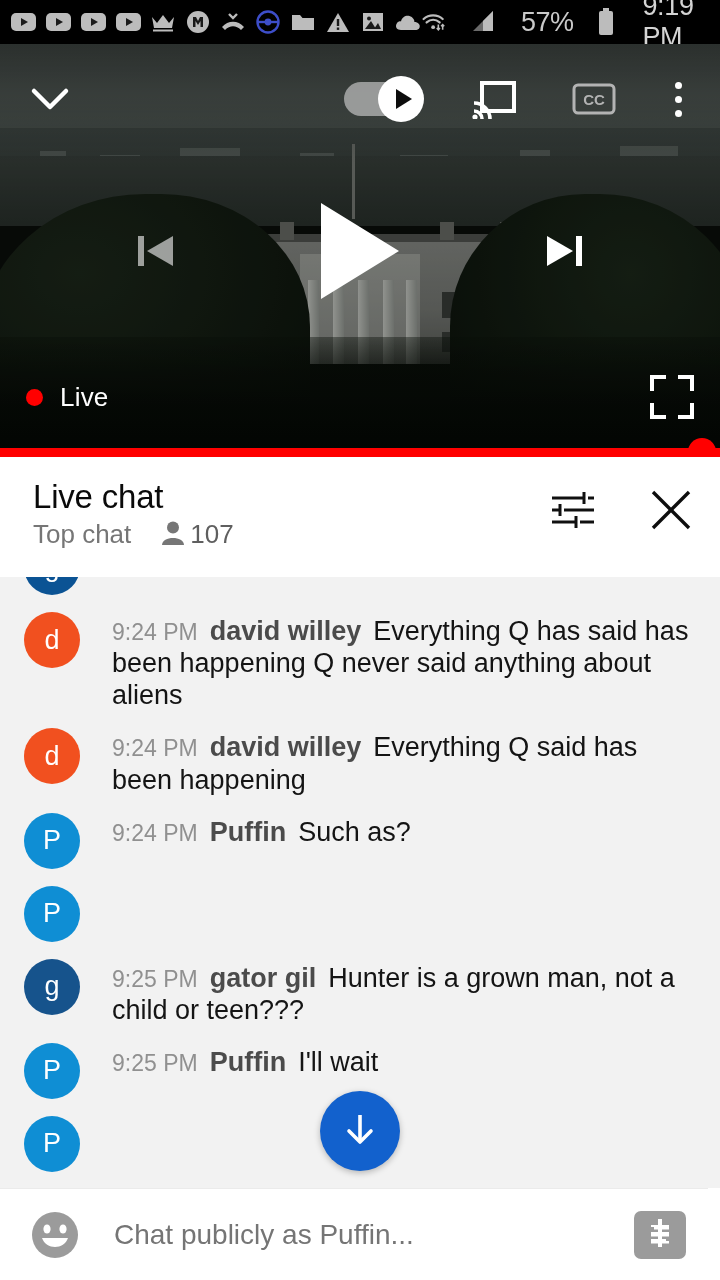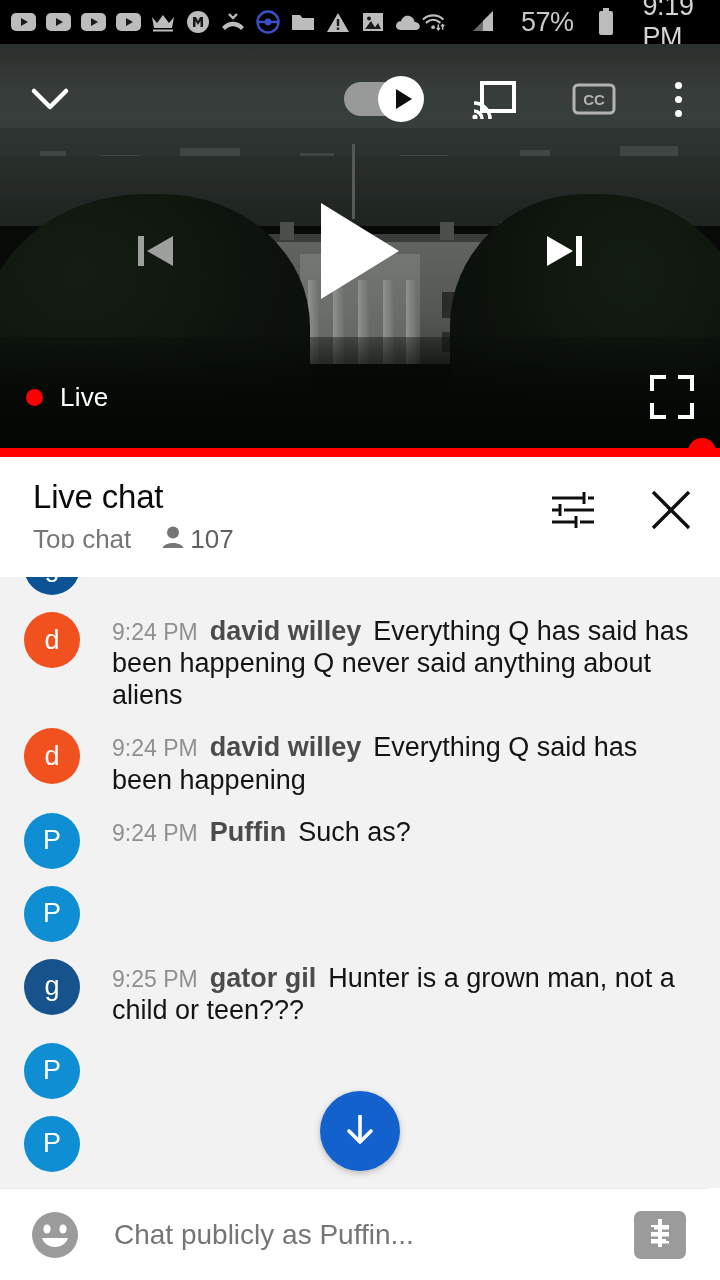--- a/index.html
+++ b/index.html
@@ -155,21 +155,21 @@
     border-radius:50%; background:#ff0000;
   }
 
   
   .chat-header{
     position:absolute; top:457px; left:0; width:720px; height:120px;
     background:#fff; padding:18px 22px 0 33px; display:flex;
   }
   .ch-left{ flex:1; }
   .ch-title{ font-size:33px; color:#0a0a0a; letter-spacing:-.2px; line-height:44px; }
-  .ch-sub{ display:flex; align-items:flex-start; margin-top:5px; }
+  .ch-sub{ display:flex; align-items:flex-start; }
   .ch-mode{ font-size:26px; color:#767676; }
   .ch-count-wrap{ display:flex; align-items:center; margin-left:30px; }
   .ch-count{ font-size:26px; color:#5f5f5f; margin-left:5px; }
   .ch-actions{ display:flex; align-items:flex-start; gap:44px; padding-top:8px; }
   .ch-btn{ width:54px; height:54px; display:flex; align-items:center; justify-content:center; }
 
   
   .chat-list{
     position:absolute; top:548px; left:0; width:720px; height:640px;
     background:#f2f2f2; overflow:hidden;
@@ -500,20 +500,21 @@
       </div>
       <div class="msg">
         <div class="avatar" style="background: rgb(15, 142, 212);">P</div>
       </div>
       <div class="msg">
         <div class="avatar" style="background: rgb(22, 83, 140);">g</div>
         <div class="msg-body"><span class="ts">9:25 PM</span><span class="author">gator gil</span><span class="body-text">Hunter is a grown man, not a child or teen???</span></div>
       </div>
       <div class="msg">
         <div class="avatar" style="background: rgb(15, 142, 212);">P</div>
+        <div class="msg-body"><span class="ts">9:25 PM</span><span class="author">Puffin</span><span class="body-text">I'll wait</span></div>
       </div>
       <div class="msg">
         <div class="avatar" style="background: rgb(15, 142, 212);">P</div>
       </div>
       <div class="msg">
         <div class="msg-body"><span class="body-text"></span></div>
       </div>
     </div>
 </div>
 

